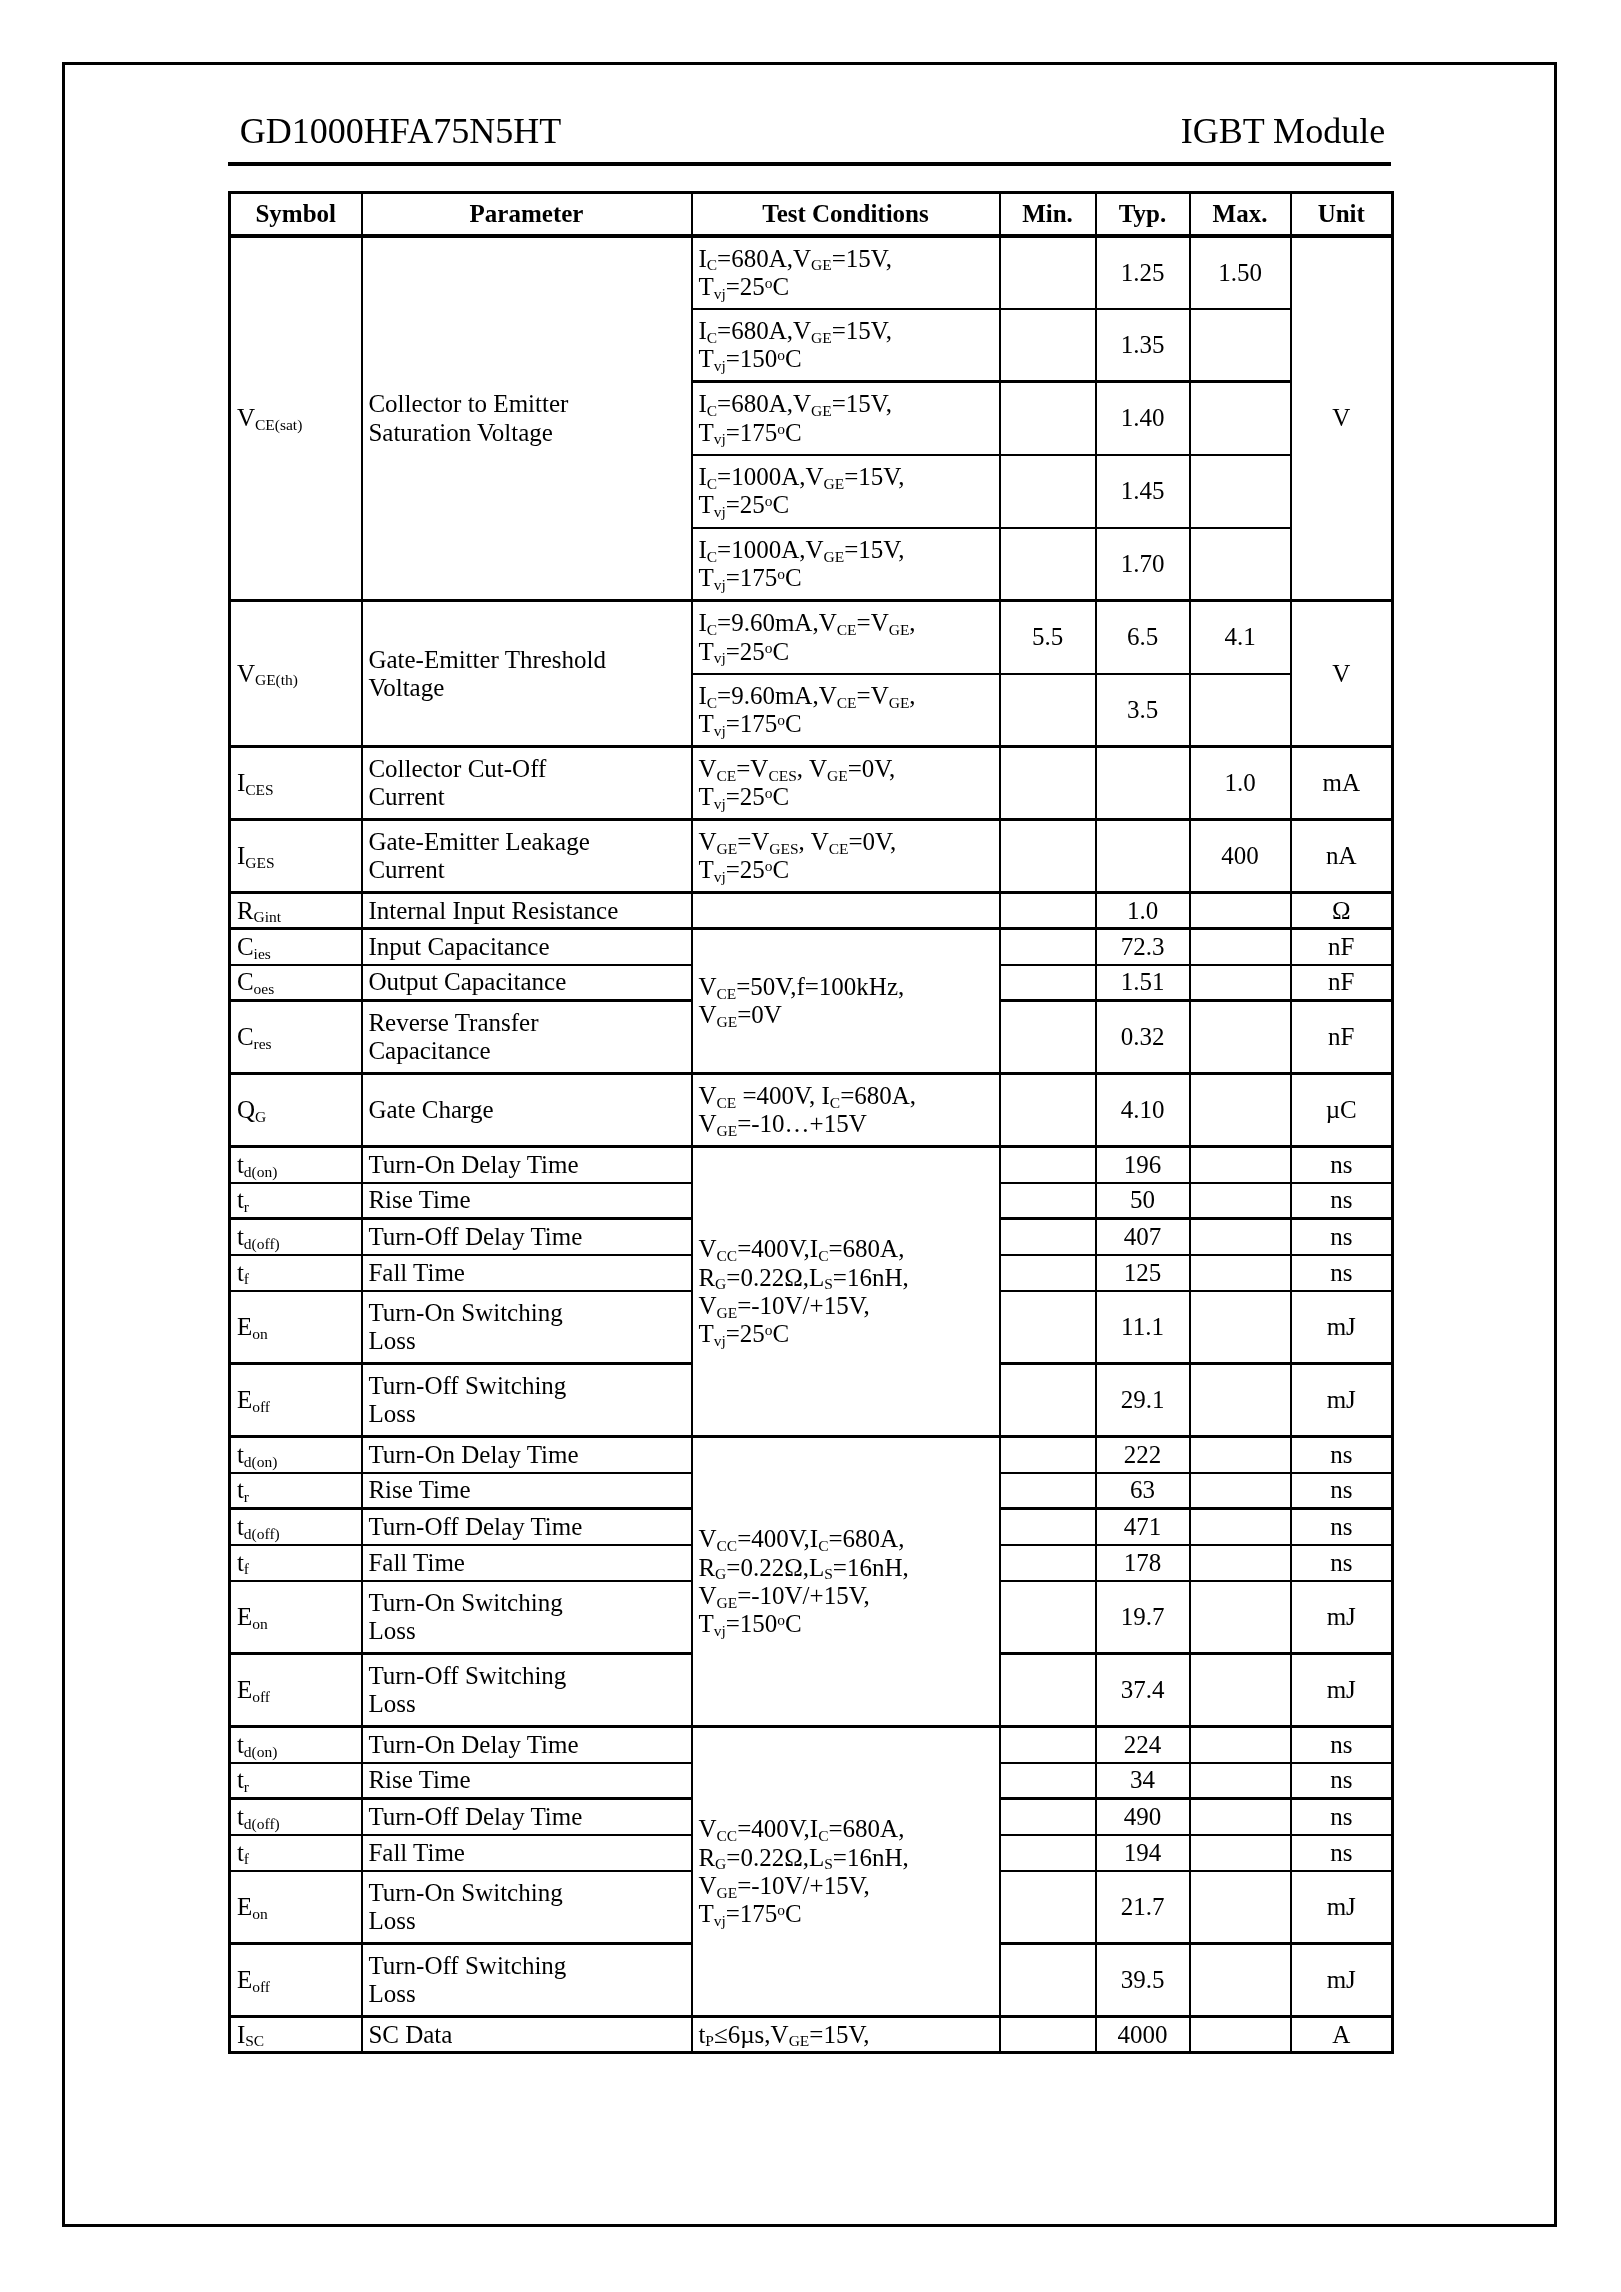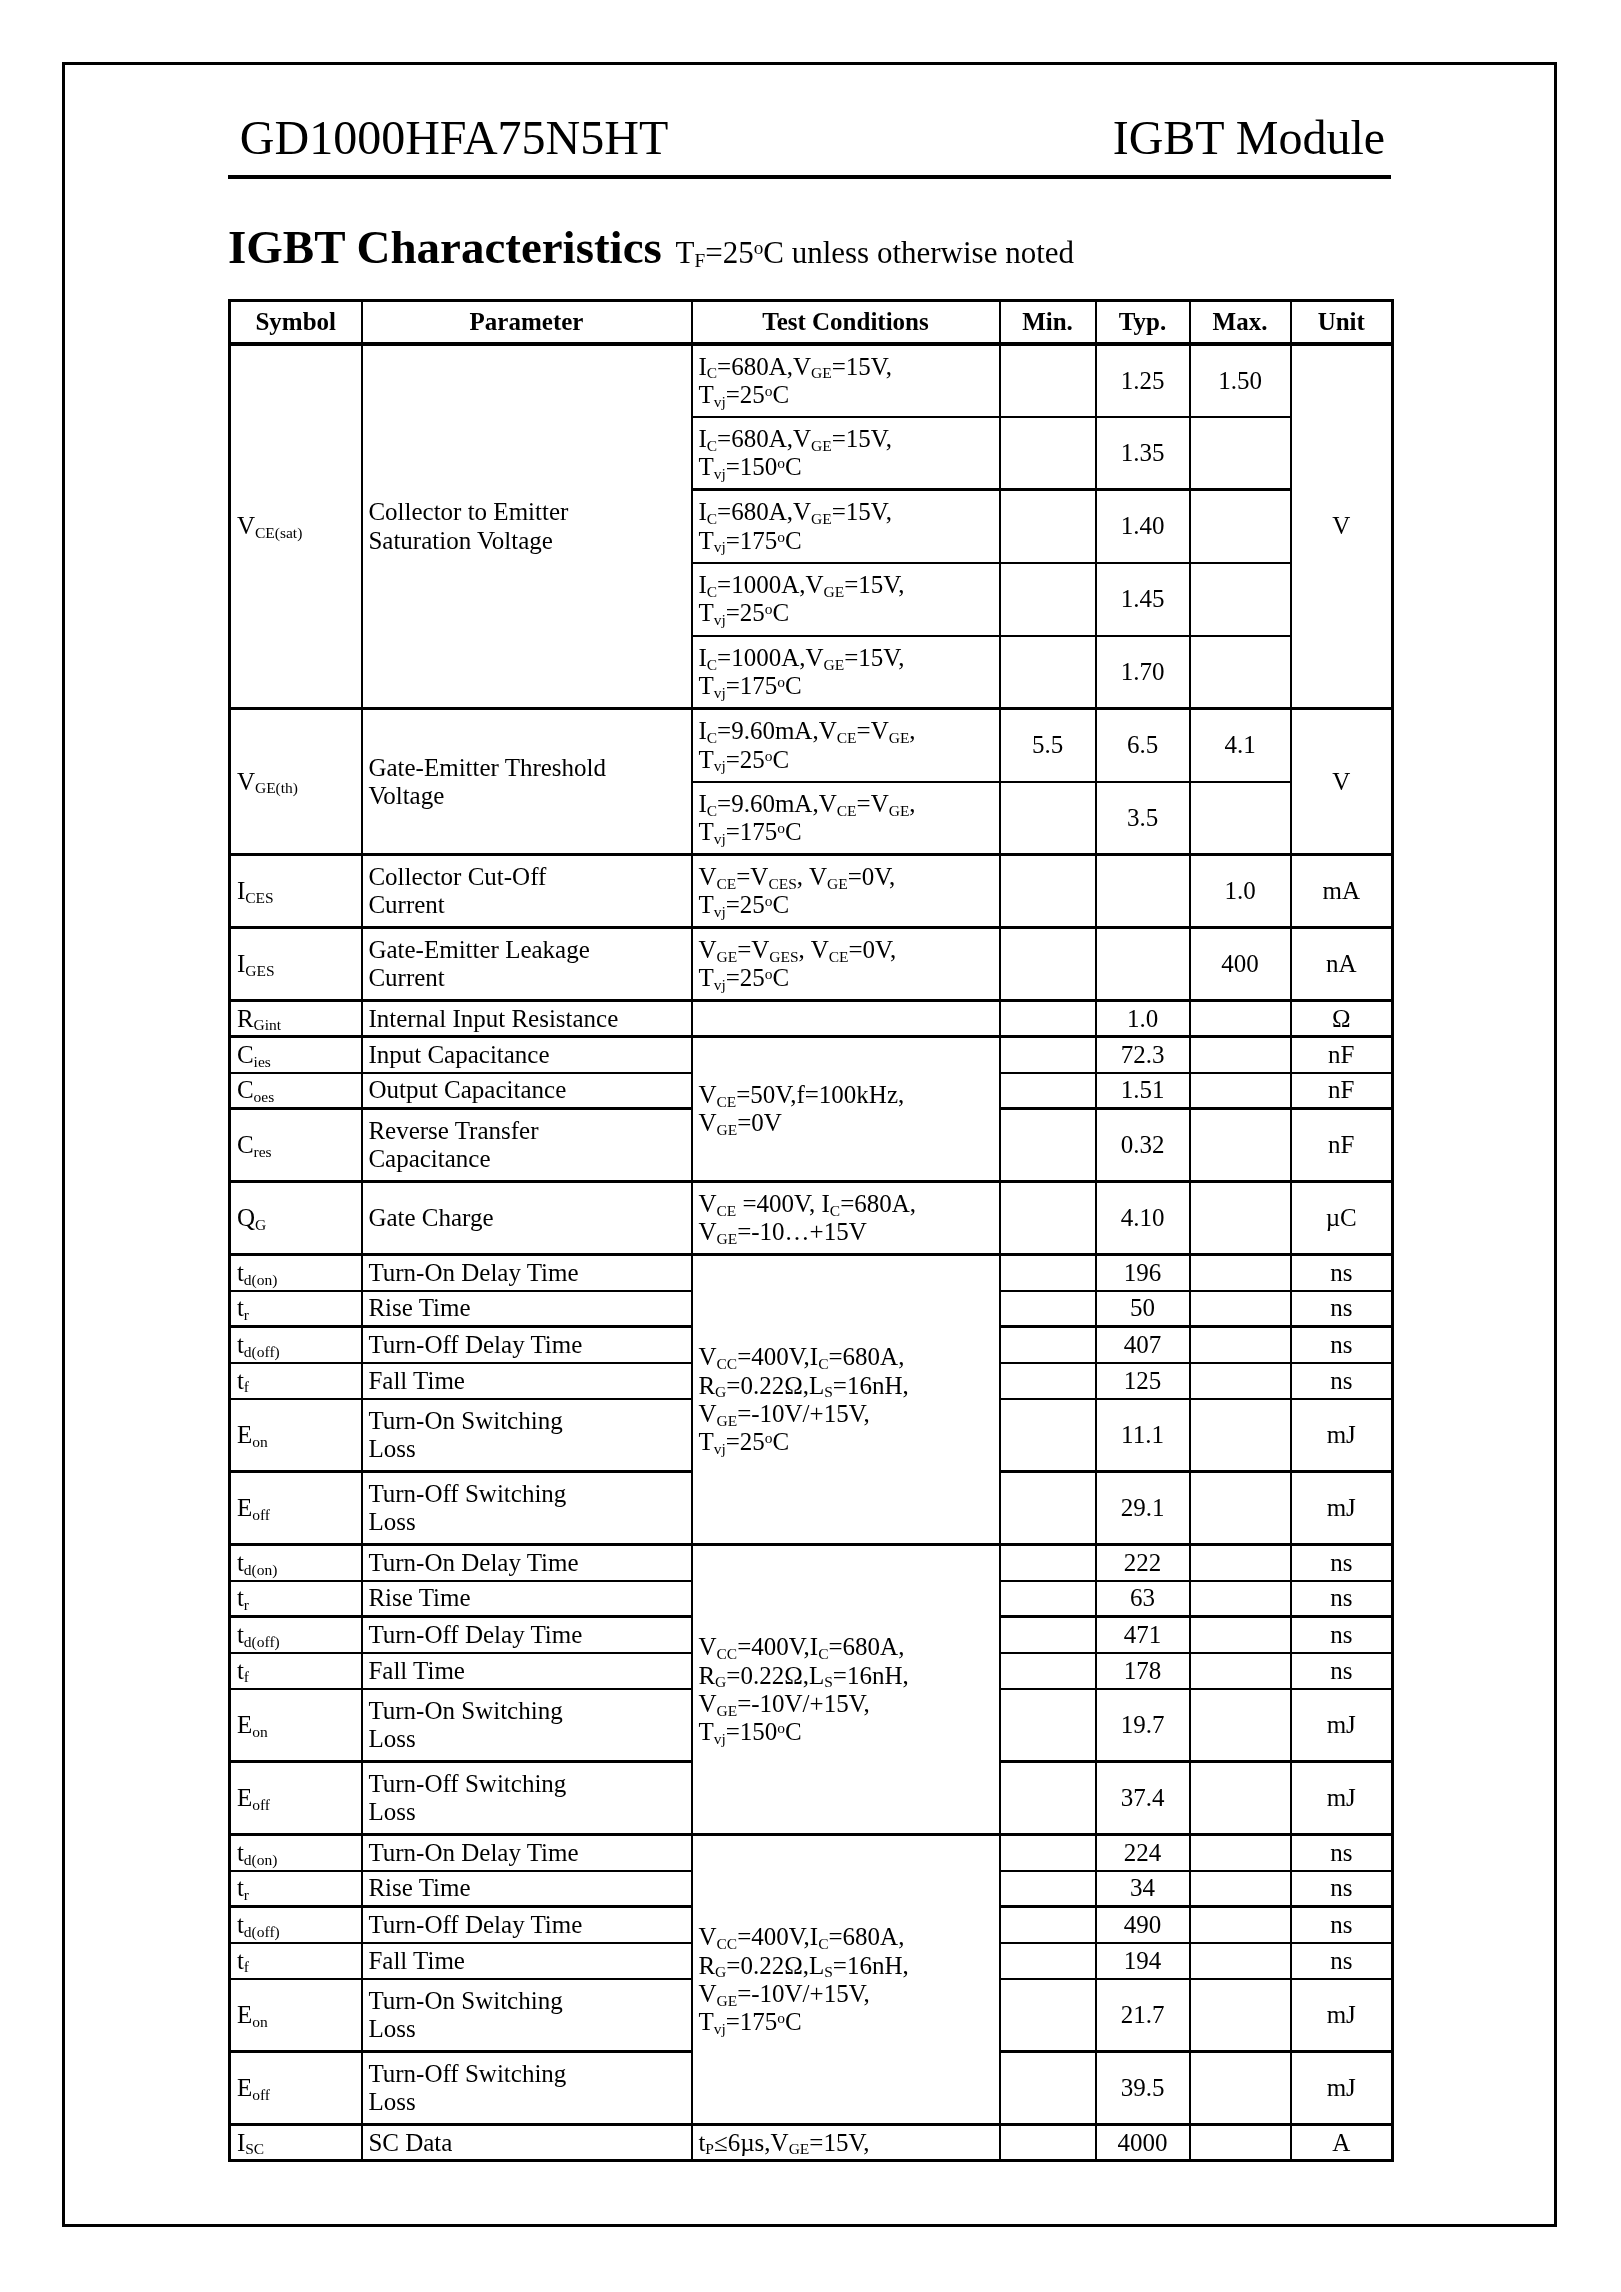--- a/index.html
+++ b/index.html
@@ -8,21 +8,21 @@
     font-family:"Liberation Serif","DejaVu Serif",serif; color:#000;
     overflow:hidden;
   }
   .page-border {
     position:absolute; left:62px; top:62px; width:1495px; height:2165px;
     border:3.9px solid #000; box-sizing:border-box;
   }
   .content { position:absolute; left:228px; top:0; width:1163px; }
   .doc-header {
     margin-top:110px; display:flex; justify-content:space-between; align-items:flex-end;
-    border-bottom:4.9px solid #000; padding:0 5.9px 9.8px 11.8px; font-size:48px;
+    border-bottom:4.9px solid #000; padding:0 5.9px 9.8px 11.8px; font-size:36px;
   }
   .doc-title { margin-top:41px; white-space:nowrap; }
   .title-main { font-weight:bold; font-size:47px; }
   .title-note { font-size:31px; margin-left:13.7px; }
   table.chars {
     margin-top:25.5px; border-collapse:collapse; border:3.9px solid #000;
     width:1163px; table-layout:fixed; font-size:25px; line-height:1.13;
   }
   table.chars th {
     font-weight:bold; border:2px solid #000; border-bottom:4.9px solid #000;
@@ -43,23 +43,20 @@
 
 <div class="sheet">
   <div class="page-border"></div>
   <div class="content">
 
     <div class="doc-header">
       <span>GD1000HFA75N5HT</span>
       <span>IGBT Module</span>
     </div>
 
-    <div class="doc-title">
-      <span class="title-main">IGBT Characteristics</span><span class="title-note">T<sub>F</sub>=25<sup>o</sup>C unless otherwise noted</span>
-    </div>
 
     <table class="chars">
       <colgroup>
         <col style="width:132px">
           <col style="width:330px">
           <col style="width:308px">
         <col style="width:96px">
           <col style="width:94px">
           <col style="width:101px">
           <col style="width:102px">

